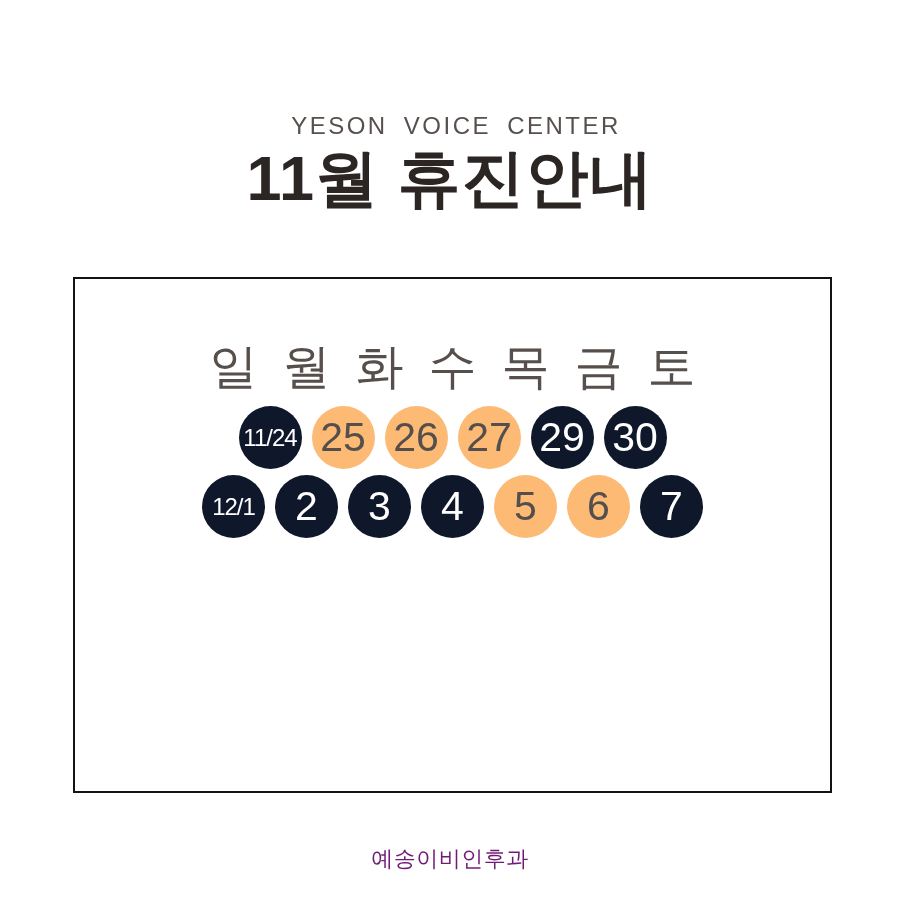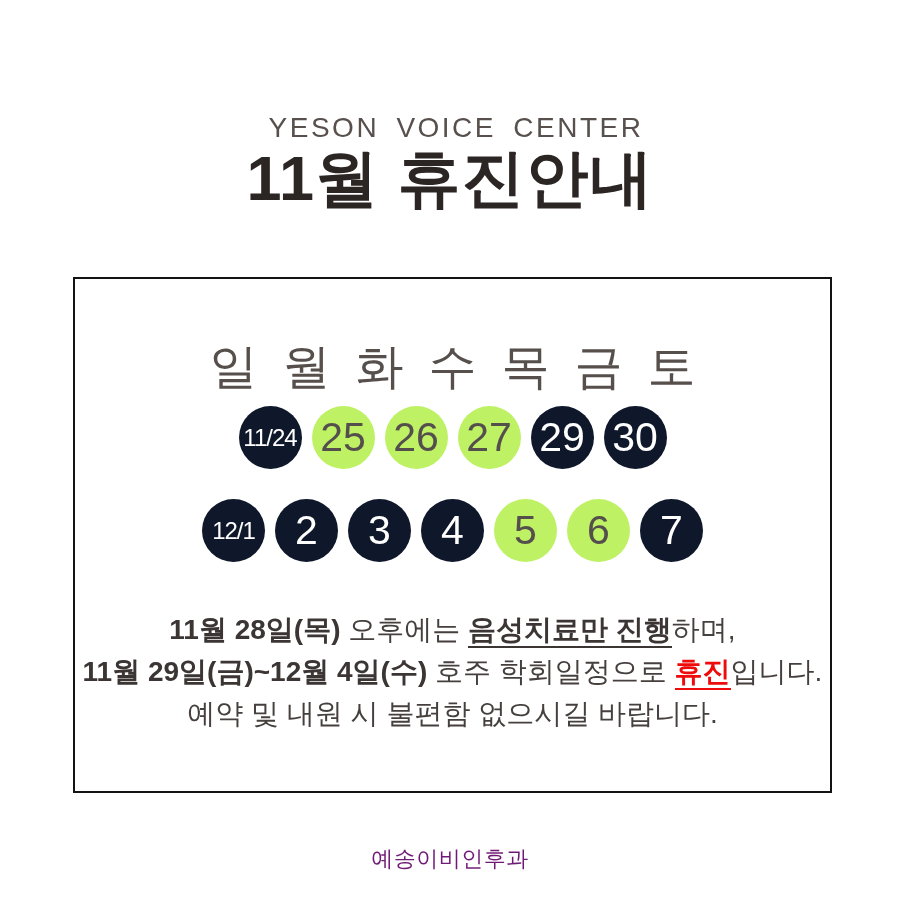--- a/index.html
+++ b/index.html
@@ -8,21 +8,21 @@
     position: relative;
     font-family: "Liberation Sans", "DejaVu Sans", sans-serif;
     color: #453f3d;
   }
 
   
   .brand {
     position: absolute;
     top: 112px; left: 12px; right: 0;
     text-align: center;
-    font-size: 28px;
+    font-size: 24px;
     letter-spacing: 2.5px;
     word-spacing: 7px;
     color: #57504d;
   }
   .title {
     position: absolute;
     top: 140px; left: 0; right: 0;
     text-align: center;
     font-size: 63px;
     font-weight: bold;
@@ -56,33 +56,33 @@
   }
 
   .circle-row {
     position: absolute;
     left: 0; right: 0;
     display: flex;
     justify-content: center;
     gap: 10px;
   }
   .row-1 { top: 127px; }
-  .row-2 { top: 220px; justify-content: center; }
+  .row-2 { top: 196px; justify-content: center; }
 
   .circle {
     width: 63px; height: 63px;
     border-radius: 50%;
     display: flex;
     align-items: center;
     justify-content: center;
     font-size: 41px;
   }
   .circle.sm { font-size: 24px; letter-spacing: -1px; }
   .circle[data-status="closed"] { background: #0f172a; color: #ffffff; }
-  .circle[data-status="open"]   { background: #bef264; color: #544f4d; }
+  .circle[data-status="open"]   { background: #fdba74; color: #544f4d; }
 
   
   .notice {
     position: absolute;
     top: 330px; left: 0; right: 0;
     text-align: center;
     font-size: 28px;
     line-height: 42px;
     color: #453f3d;
   }
@@ -130,25 +130,16 @@
   <div class="circle-row row-2">
     <div class="circle sm" data-status="closed">12/1</div>
     <div class="circle" data-status="closed">2</div>
     <div class="circle" data-status="closed">3</div>
     <div class="circle" data-status="closed">4</div>
     <div class="circle" data-status="open">5</div>
     <div class="circle" data-status="open">6</div>
     <div class="circle" data-status="closed">7</div>
   </div>
 
-  <div class="notice">
-    <div>
-      <span class="b">11월 28일(목)</span><span> 오후에는 </span><span class="b u">음성치료만 진행</span><span>하며,</span>
-    </div>
-    <div>
-      <span class="b">11월 29일(금)~12월 4일(수)</span><span> 호주 학회일정으로 </span><span class="b u red">휴진</span><span>입니다.</span>
-    </div>
-    <div>예약 및 내원 시 불편함 없으시길 바랍니다.</div>
-  </div>
 
 </div>
 
 <div class="footer">예송이비인후과</div>
 
 </body></html>

